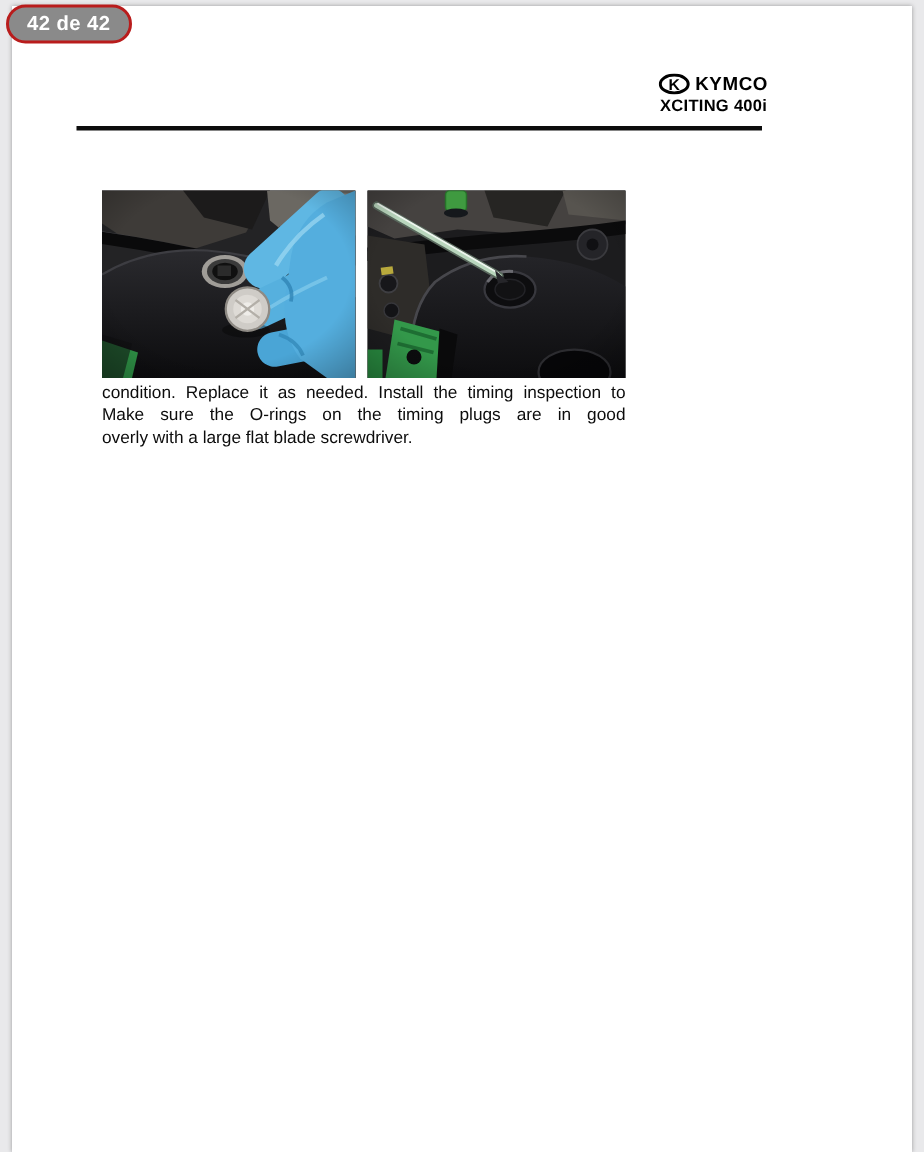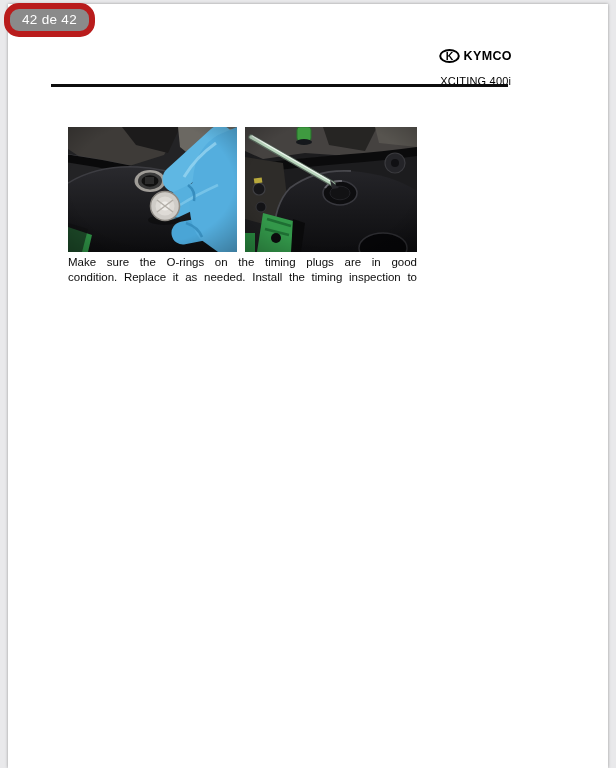--- a/index.html
+++ b/index.html
@@ -3,32 +3,32 @@
 <meta charset="utf-8">
 <style>
   html,body{margin:0;padding:0;width:616px;height:768px;overflow:hidden;}
   body{background:#e9e9eb;font-family:"Liberation Sans","DejaVu Sans",sans-serif;position:relative;}
   .page{
     position:absolute;left:8px;top:4px;width:600px;height:764px;
     background:#ffffff;box-shadow:0 0 3px rgba(0,0,0,.35);
   }
   .badge{
     position:absolute;left:4px;top:3px;z-index:10;
-    background:#8a8a8a;color:#ffffff;font-weight:normal;font-size:13.5px;
-    padding:3px 12px 4px 12px;border-radius:15px;border:6px solid #b91c1c;
+    background:#8a8a8a;color:#ffffff;font-weight:bold;font-size:13.5px;
+    padding:3px 12px 4px 12px;border-radius:15px;border:2px solid #b91c1c;
     letter-spacing:.3px;
   }
   .breadcrumb{
     position:absolute;left:49px;top:62px;
     font-size:10.5px;font-weight:bold;color:#111;white-space:nowrap;
   }
   .brand-block{position:absolute;right:96px;top:45px;text-align:center;}
   .brand-top{display:flex;align-items:center;justify-content:center;gap:3px;}
   .brand-name{font-size:12.5px;font-weight:bold;color:#000000;letter-spacing:.4px;}
-  .model{font-size:11px;font-weight:normal;color:#000;margin-top:12px;letter-spacing:.2px;}
+  .model{font-size:11px;font-weight:bold;color:#000;margin-top:2px;letter-spacing:.2px;}
   .logo-icon{display:inline-block;line-height:0;}
   .rule{position:absolute;left:43px;top:80px;width:457px;height:2.5px;background:#0d0d0d;}
   .photos{position:absolute;left:60px;top:123px;display:flex;gap:8px;}
   .photo{display:block;background:#1a1a1c;}
   .para{
     position:absolute;left:60px;top:251px;width:349px;
     font-size:11.5px;line-height:15px;color:#0c0c0c;
   }
   .para .line{text-align:justify;text-align-last:justify;white-space:normal;}
   .para .line.last{text-align-last:left;}
@@ -145,19 +145,20 @@
 
       <line x1="6" y1="10" x2="88" y2="57" stroke="#5a6a5e" stroke-width="5.5" stroke-linecap="round"></line>
       <line x1="6" y1="10" x2="88" y2="57" stroke="#b9d6bd" stroke-width="3.2" stroke-linecap="round"></line>
       <line x1="7" y1="8.8" x2="87" y2="55" stroke="#eef6ef" stroke-width="1.2" stroke-linecap="round"></line>
       <path d="M85,53 L94,61 L87,62 Z" fill="#26262a"></path>
       <rect width="172" height="125" fill="url(#vigR)"></rect>
     </svg>
   </div>
 
   <div class="para">
+    <div class="line">condition. Replace it as needed. Install the timing inspection to</div>
     <div class="line">Make sure the O-rings on the timing plugs are in good</div>
-    <div class="line">condition. Replace it as needed. Install the timing inspection to</div>
+    <div class="line last">overly with a large flat blade screwdriver.</div>
   </div>
 
 </div>
 
 <div class="badge">42 de 42</div>
 
 </body></html>

